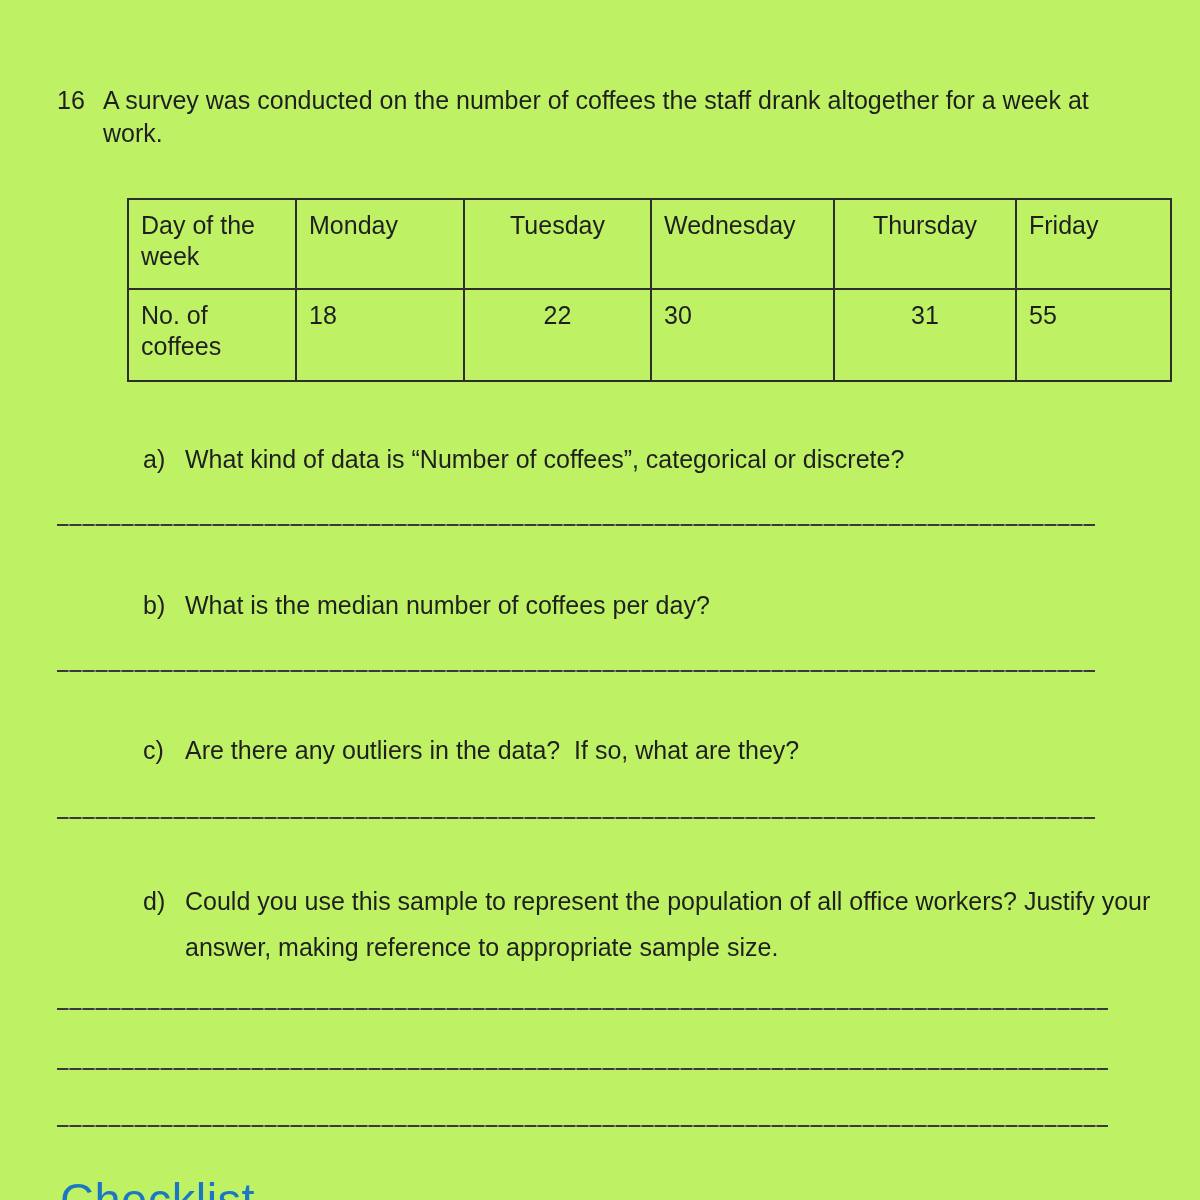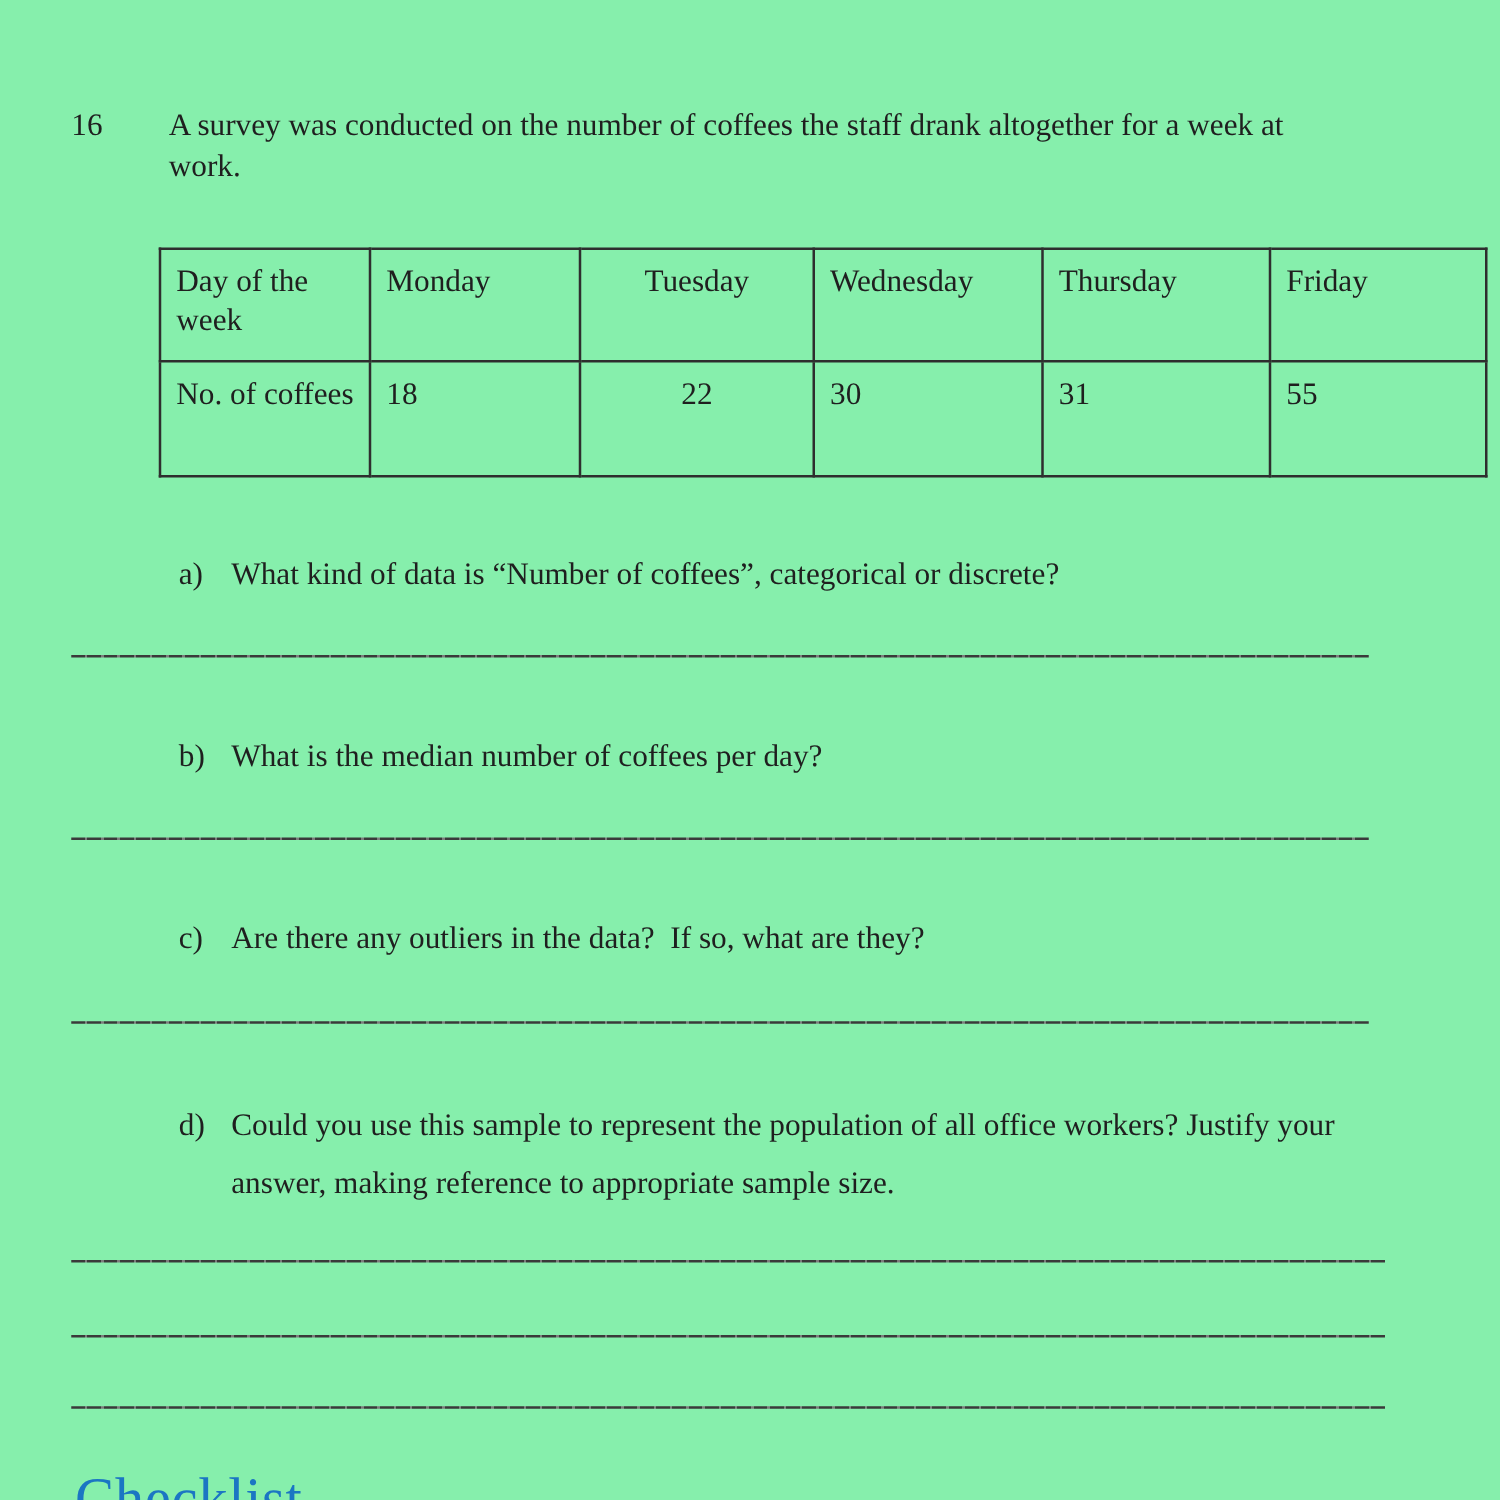--- a/index.html
+++ b/index.html
@@ -1,23 +1,23 @@
 <!DOCTYPE html>
 <html><head>
 <meta charset="utf-8">
 <style>
   * { margin: 0; padding: 0; box-sizing: border-box; }
   html, body { background: #ffffff; }
   .page {
     position: relative;
     width: 1200px;
     height: 1200px;
-    background: #86efac;
+    background: #bef264;
     overflow: hidden;
-    font-family: Liberation Serif, serif;
+    font-family: Liberation Sans, sans-serif;
     color: #1f1f1f;
   }
 
   
   .q16 {
     position: absolute;
     left: 57px;
     top: 84px;
     display: flex;
   }
@@ -25,21 +25,20 @@
     font-size: 25px;
     line-height: 33px;
     width: 46px;
     flex: 0 0 46px;
   }
   .q16 .qtext {
     font-size: 25px;
     line-height: 33px;
     white-space: pre-wrap;
     width: 1045px;
-    margin-left: 32px;
   }
 
   
   table.data-table {
     position: absolute;
     left: 127px;
     top: 198px;
     border-collapse: collapse;
     table-layout: fixed;
   }
@@ -47,22 +46,22 @@
     border: 2px solid #2e2e2e;
     vertical-align: top;
     padding: 10px 12px;
     font-size: 25px;
     line-height: 31px;
   }
   .col-label   { width: 168px; }
   .col-mon     { width: 168px; }
   .col-tue     { width: 187px; text-align: center; }
   .col-wed     { width: 183px; border-radius: 18px; }
-  .col-thu     { width: 182px; }
-  .col-fri     { width: 173px; }
+  .col-thu     { width: 182px; text-align: center; }
+  .col-fri     { width: 155px; }
   tr.row-top td    { height: 90px; }
   tr.row-bottom td { height: 92px; }
 
   
   .subq {
     position: absolute;
     left: 143px;
     display: flex;
   }
   .subq .slabel {

